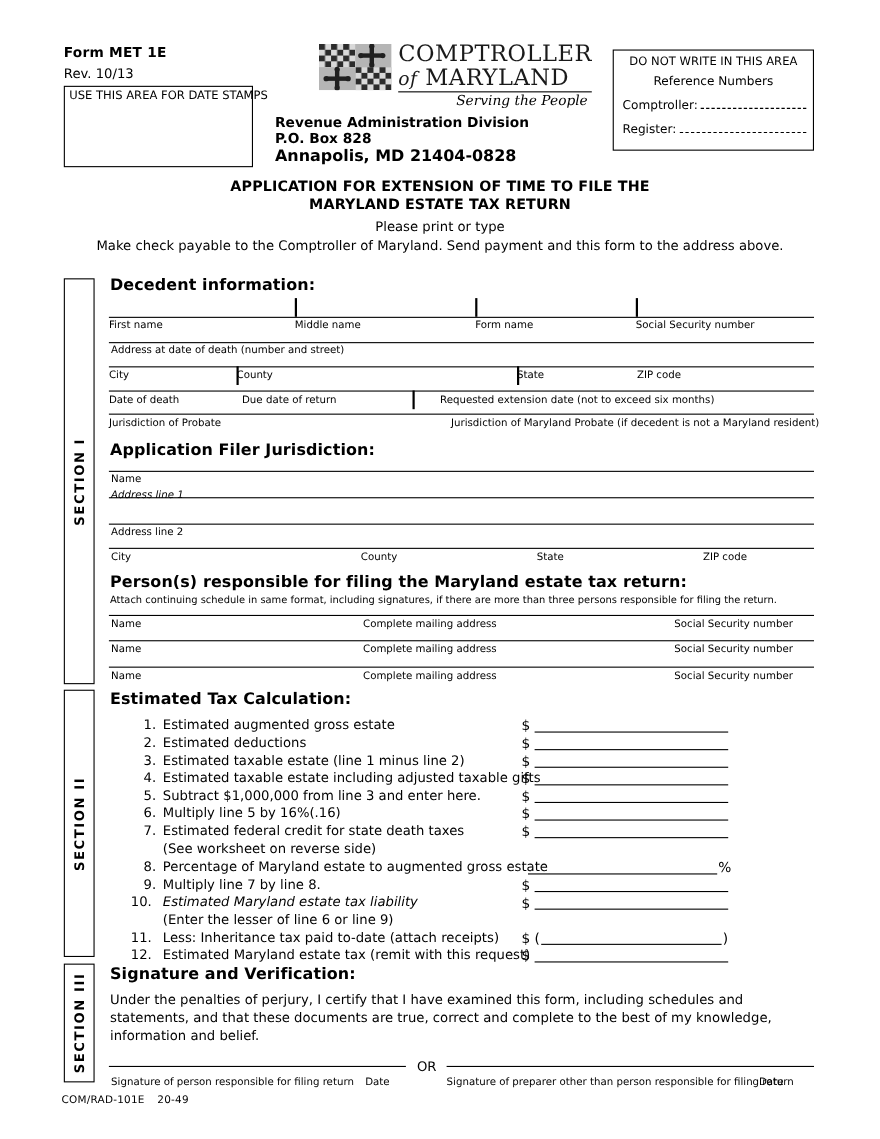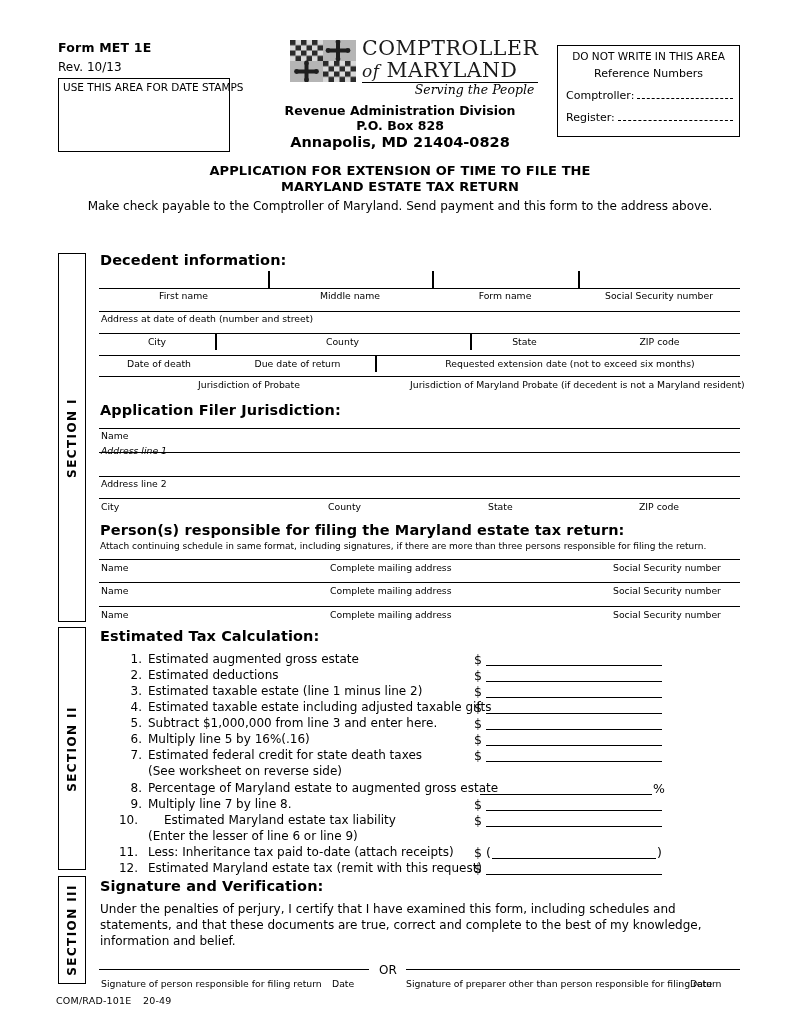--- a/index.html
+++ b/index.html
@@ -83,21 +83,20 @@
     text-align: right;
     margin-top: 2px;
     padding-right: 4px;
     border-top: 1.2px solid #000;
     padding-top: 1px;
   }
   .addr-block {
     position: absolute;
     left: 250px; top: 104px;
     width: 300px;
-    text-align: center;
     font-weight: bold;
     line-height: 1.18;
   }
   .addr-1 { font-size: 12.5px; }
   .addr-2 { font-size: 12.5px; }
   .addr-3 { font-size: 14.5px; }
 
   
   .dnw-box {
     position: absolute;
@@ -188,21 +187,21 @@
   }
   .fld {
     position: absolute;
     font-size: 9.3px;
     white-space: nowrap;
   }
   .fld-c {
     position: absolute;
     font-size: 9.3px;
     white-space: nowrap;
-    text-align: center;
+    text-align: left;
   }
   .note-sm {
     position: absolute;
     font-size: 9px;
   }
 
   
   .calc-row {
     position: absolute;
     font-size: 12px;
@@ -310,20 +309,21 @@
     </div>
     <div class="dnw-fieldrow">
       <span>Register:</span>
       <span class="dots"></span>
     </div>
   </div>
 
   <div class="titleblock">
     <div class="title-main">APPLICATION FOR EXTENSION OF TIME TO FILE THE</div>
     <div class="title-main">MARYLAND ESTATE TAX RETURN</div>
+    <div class="title-sub">Please print or type</div>
     <div class="title-note">Make check payable to the Comptroller of Maryland. Send payment and this form to the address above.</div>
   </div>
 
   <div class="sec-box" style="left:58px; top:253px; height:369px;">
     <div class="sec-label">SECTION I</div>
   </div>
 
   <div class="h2 abs" style="left:100px; top:252px;">Decedent information:</div>
 
   <div class="vline" style="left:268px; top:271px; height:17px;"></div>
@@ -434,21 +434,21 @@
   <div class="calc-row" style="left:148px; top:781px;">Percentage of Maryland estate to augmented gross estate</div>
   <div class="money-line" style="left:480px; top:794px; width:172px;"></div>
   <div class="dollar" style="left:653px; top:781px;">%</div>
 
   <div class="calc-num" style="left:122px; top:797px;">9.</div>
   <div class="calc-row" style="left:148px; top:797px;">Multiply line 7 by line 8.</div>
   <div class="dollar" style="left:474px; top:797px;">$</div>
   <div class="money-line" style="left:486px; top:810px; width:176px;"></div>
 
   <div class="calc-num" style="left:118px; top:813px;">10.</div>
-  <div class="calc-row" style="left:164px; top:813px;">Estimated Maryland  estate tax liability</div>
+  <div class="calc-row" style="left:148px; top:813px;font-style:italic;">Estimated Maryland  estate tax liability</div>
   <div class="dollar" style="left:474px; top:813px;">$</div>
   <div class="money-line" style="left:486px; top:826px; width:176px;"></div>
 
   <div class="calc-row" style="left:148px; top:829px;">(Enter the lesser of line 6 or line 9)</div>
 
   <div class="calc-num" style="left:118px; top:845px;">11.</div>
   <div class="calc-row" style="left:148px; top:845px;">Less: Inheritance tax paid to-date (attach receipts)</div>
   <div class="dollar" style="left:474px; top:845px;">$ (</div>
   <div class="money-line" style="left:492px; top:858px; width:164px;"></div>
   <div class="dollar" style="left:657px; top:845px;">)</div>

